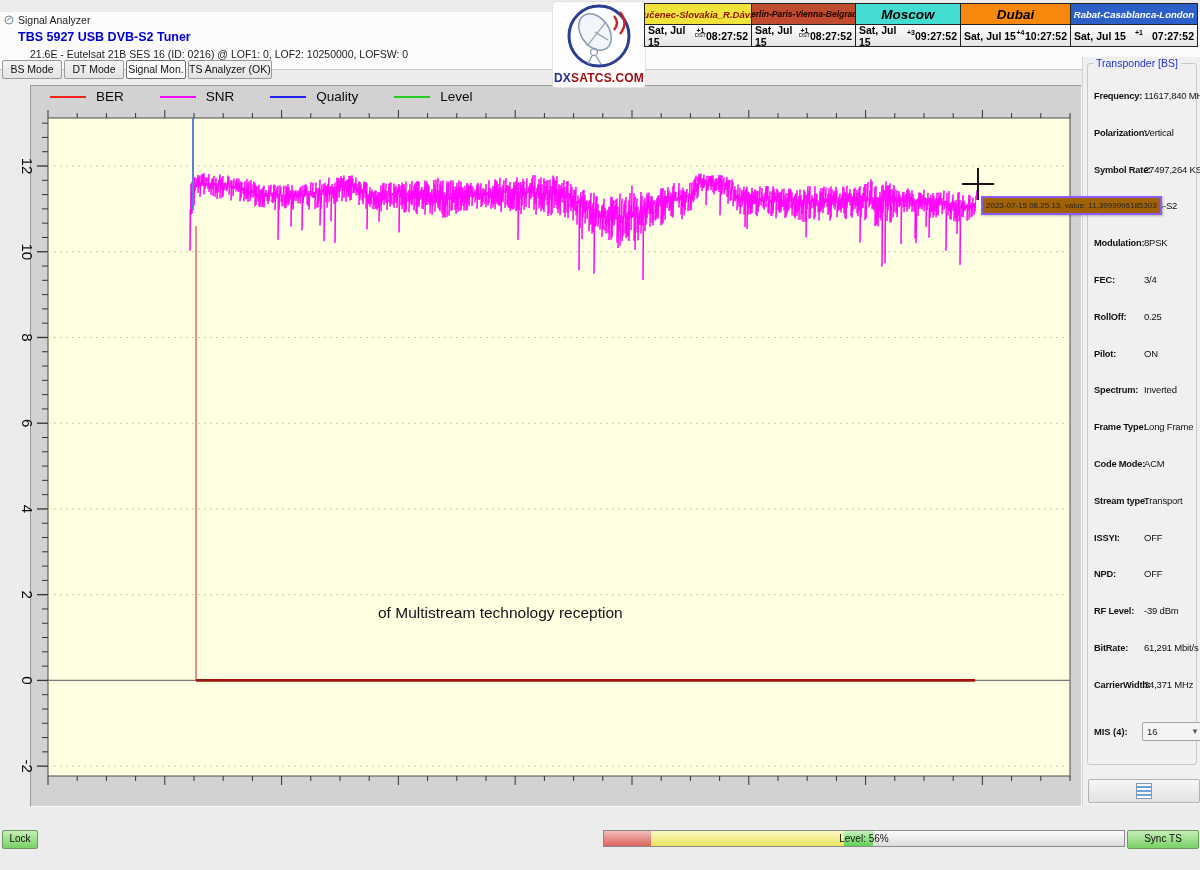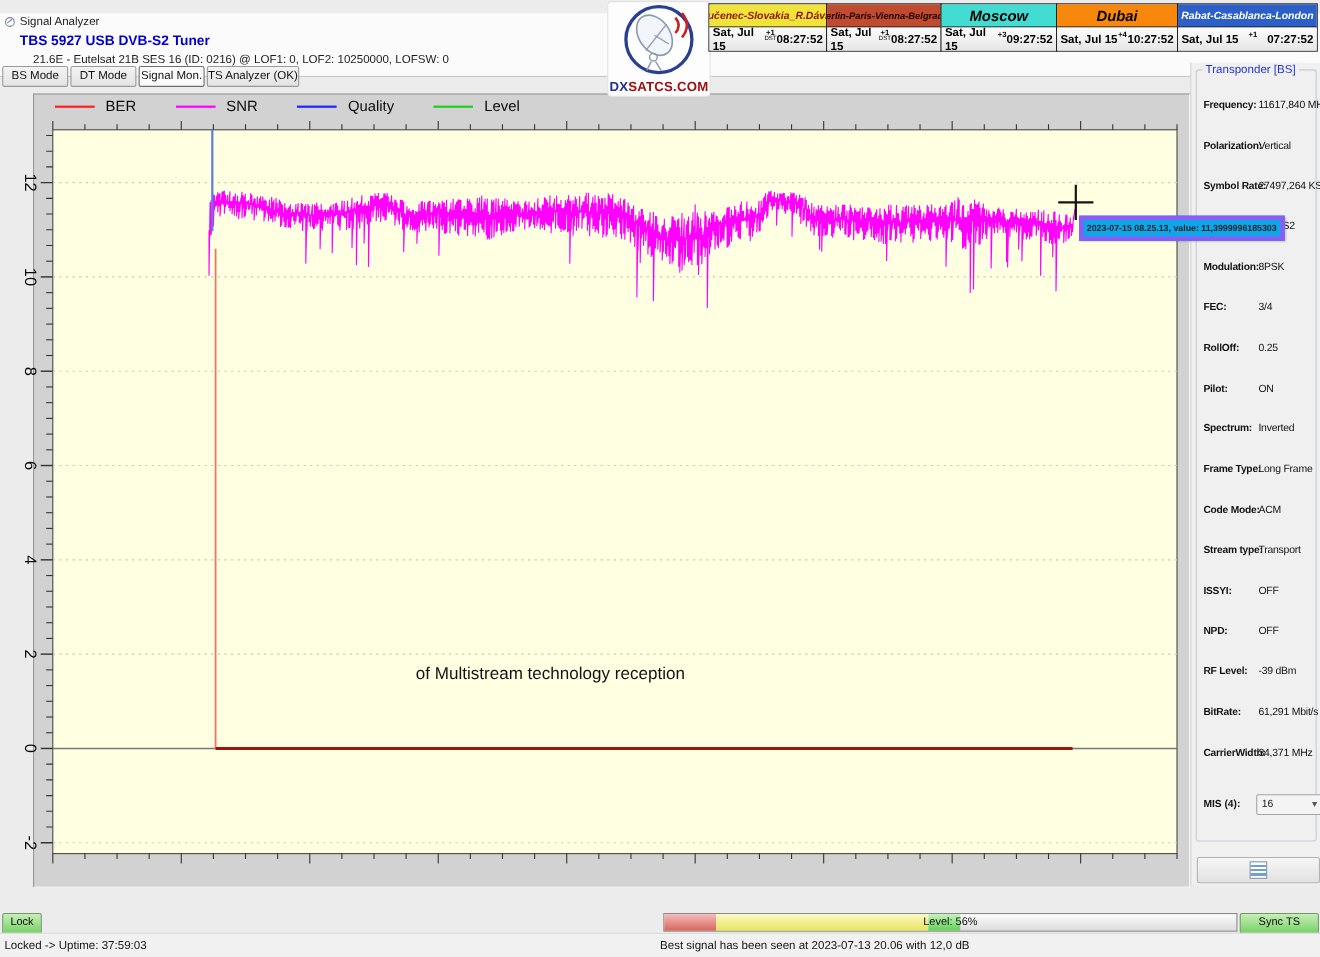--- a/index.html
+++ b/index.html
@@ -34,23 +34,23 @@
   .tab.active{background:#fbfbfb;border:1px solid #6e6e6e;box-shadow:0 1px 0 #fff inset;}
   
   .chart-panel{position:absolute;left:30px;top:85px;width:1050px;height:720px;background:#d2d2d2;
                border-top:1px solid #9a9a9a;border-left:1px solid #9a9a9a;
                border-right:1px solid #f8f8f8;border-bottom:1px solid #f8f8f8;}
   .legend{position:absolute;left:50px;top:89px;display:flex;align-items:center;gap:14px;z-index:3;}
   .legend-item{display:flex;align-items:center;gap:10px;margin-right:22px;}
   .legend-line{width:36px;height:0;border-top:2px solid;}
   .legend-label{font-size:13.5px;color:#0a0a0a;}
   svg.plot{position:absolute;left:0;top:85px;width:1080px;height:720px;z-index:2;}
-  .tooltip{position:absolute;left:981px;top:196px;z-index:40;background:#0ea5e9;border:4px solid #8b5cf6;
+  .tooltip{position:absolute;left:981px;top:196px;z-index:40;background:#a16207;border:2px solid #8b5cf6;
            font-size:8px;line-height:11px;padding:2px 3px;color:#222;white-space:nowrap;
-           box-shadow:1px 1px 2px rgba(0,0,0,.25);font-weight:bold;}
+           box-shadow:1px 1px 2px rgba(0,0,0,.25);}
   .annotation{position:absolute;left:371px;top:601px;z-index:3;font-size:15.5px;line-height:24px;color:#161016;}
   .annotation .l2{margin-left:7px;}
   
   .right-panel{position:absolute;left:1082px;top:57px;width:118px;height:748px;background:#f0f0f0;
                border-left:1px solid #d5d5d5;}
   .groupbox{position:absolute;left:4px;top:6px;width:108px;height:700px;border:1px solid #c3cbd6;border-radius:3px;}
   .gb-title{position:absolute;left:5px;top:-7px;background:#f0f0f0;padding:0 3px;font-size:10.5px;color:#2233cc;}
   .tp-row{position:absolute;left:6px;right:0;white-space:nowrap;font-size:9.5px;}
   .tp-l{display:inline-block;width:50px;font-weight:bold;font-size:9.3px;letter-spacing:-.2px;}
   .tp-v{font-size:9.5px;letter-spacing:-.2px;}
@@ -389,18 +389,14 @@
         <div class="bar b2">
           <div class="seg red" style="left:0%;width:9%"></div>
           <div class="seg yellow" style="left:9%;width:37.2%"></div>
           <div class="seg green" style="left:46.2%;width:5.499999999999999%"></div>
           <div class="bar-label">Level: 56%</div>
         </div>
         <div class="m-btn right">Sync TS</div>
       </div>
     </div>
 
-  <div class="statusbar">
-    <span class="sl">Locked -&gt; Uptime: 37:59:03</span>
-    <span class="sc">Best signal has been seen at 2023-07-13 20.06 with 12,0 dB</span>
-  </div>
 
 </div>
 
 </body></html>

